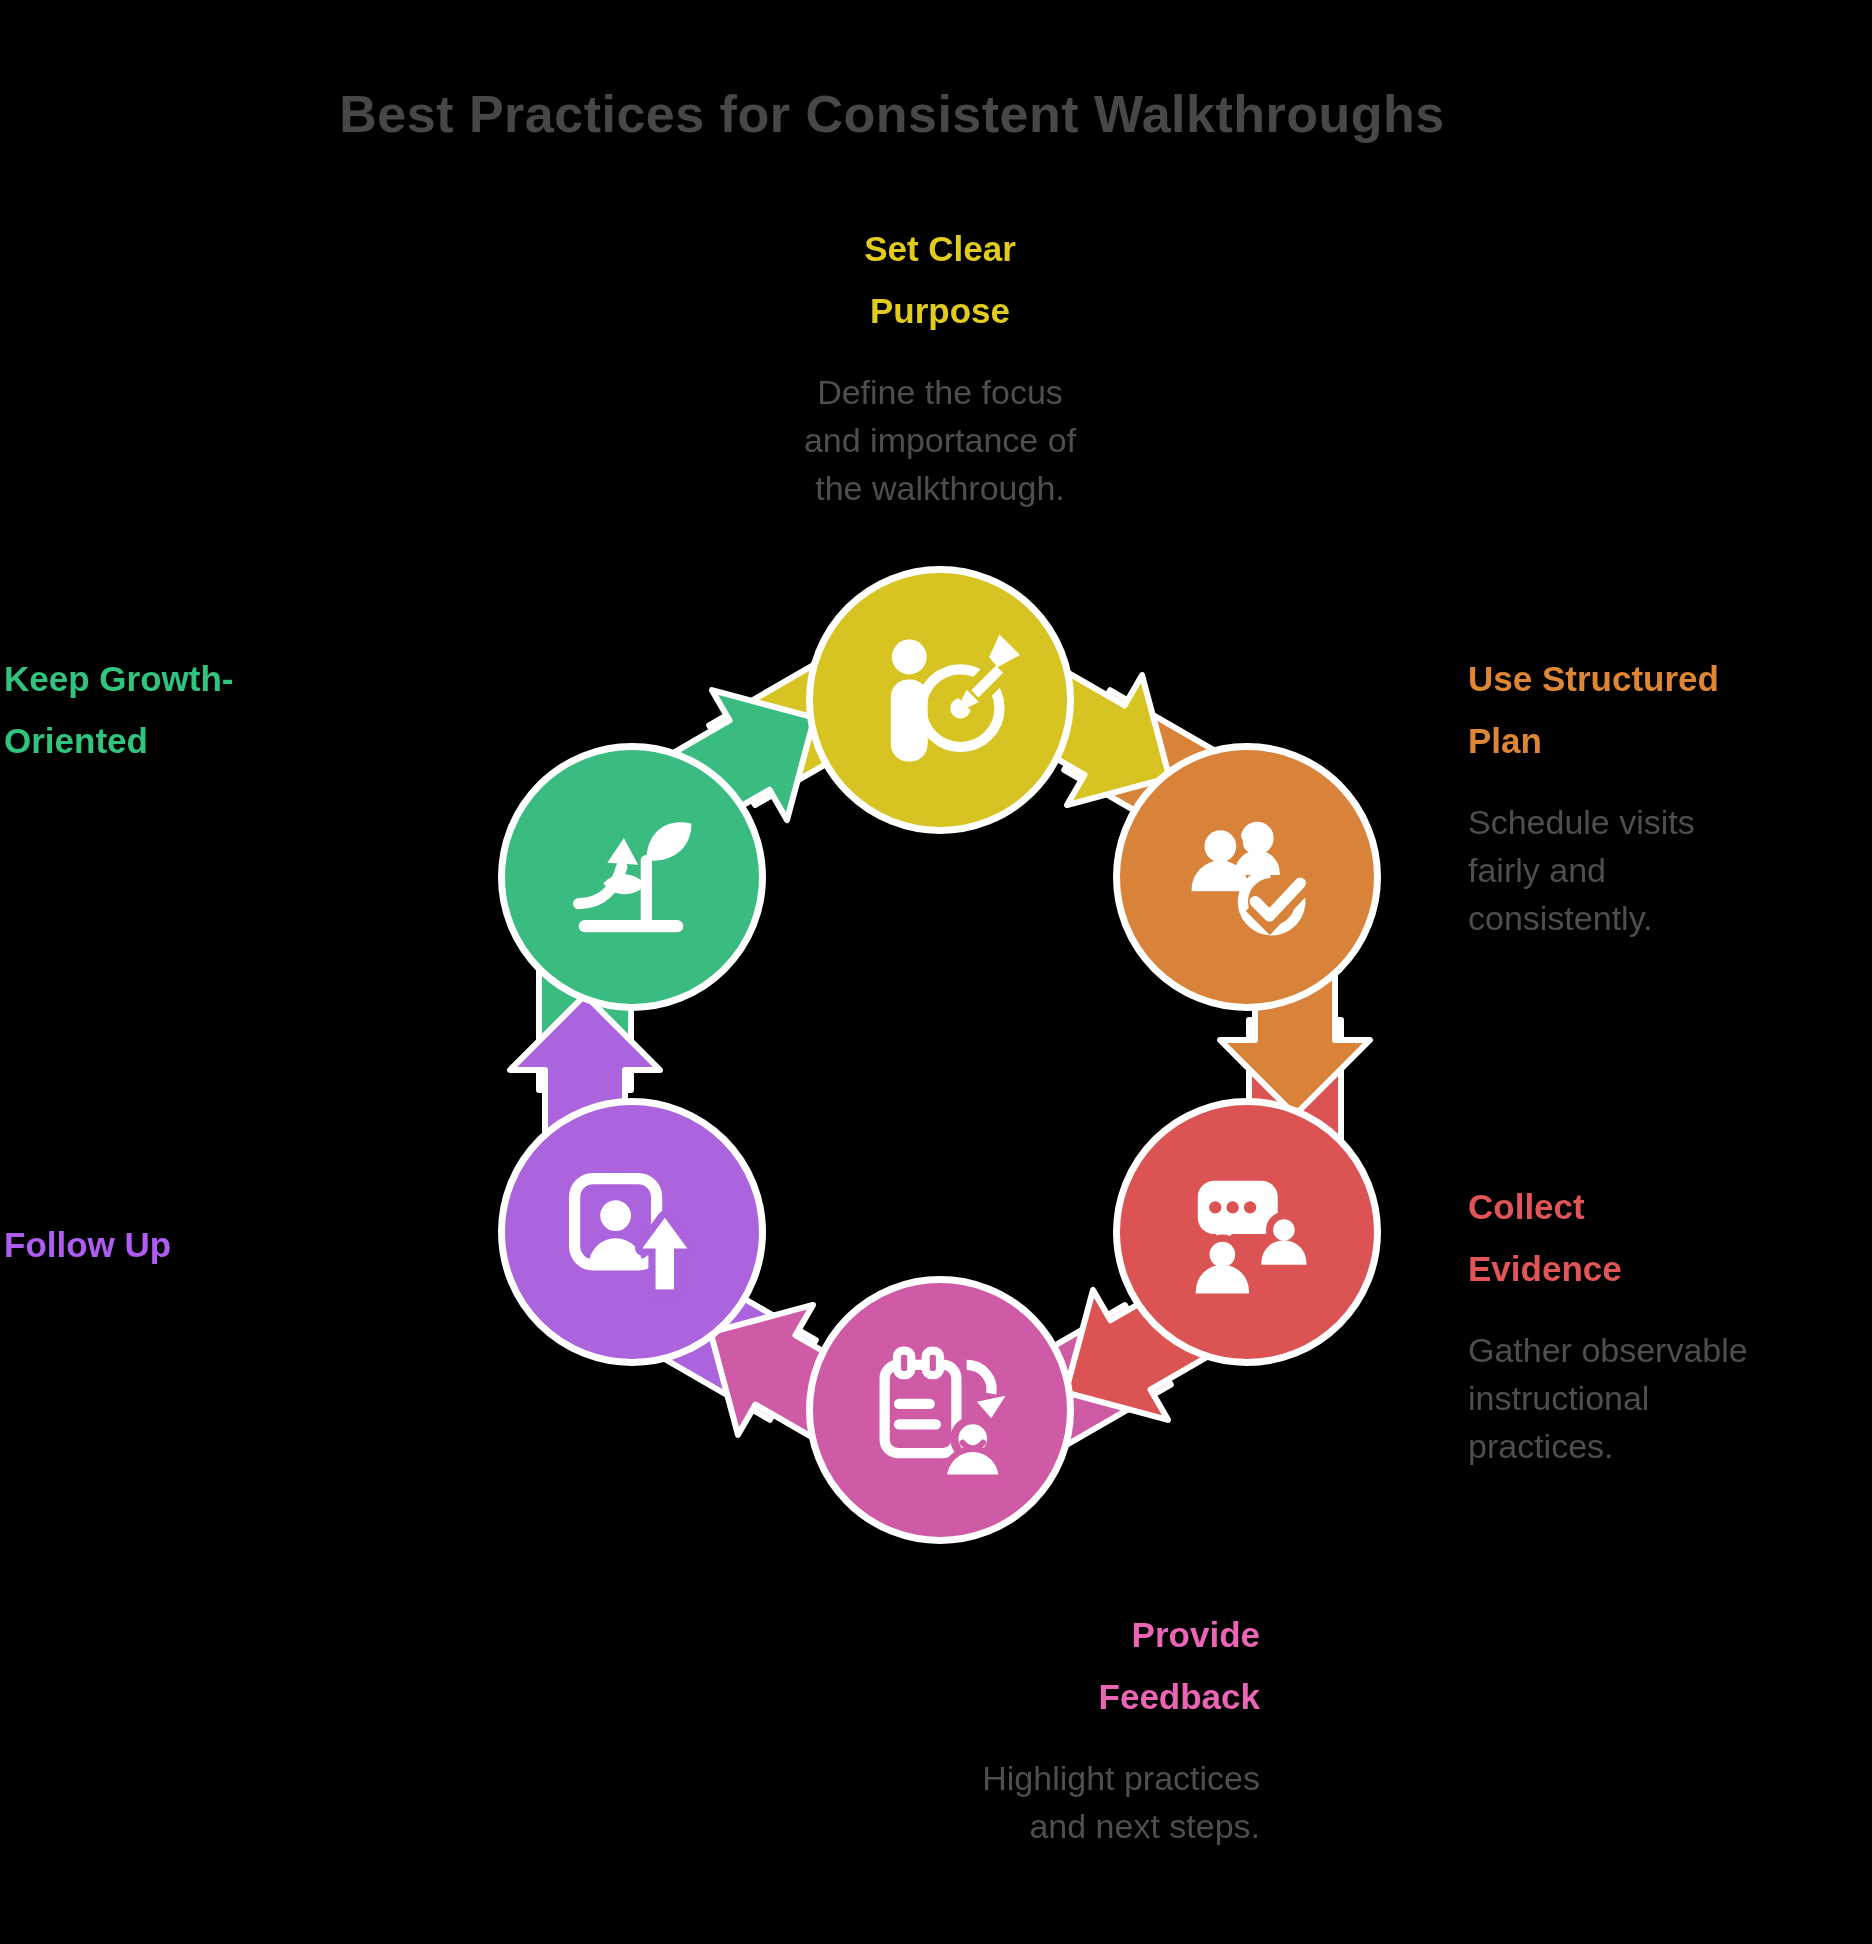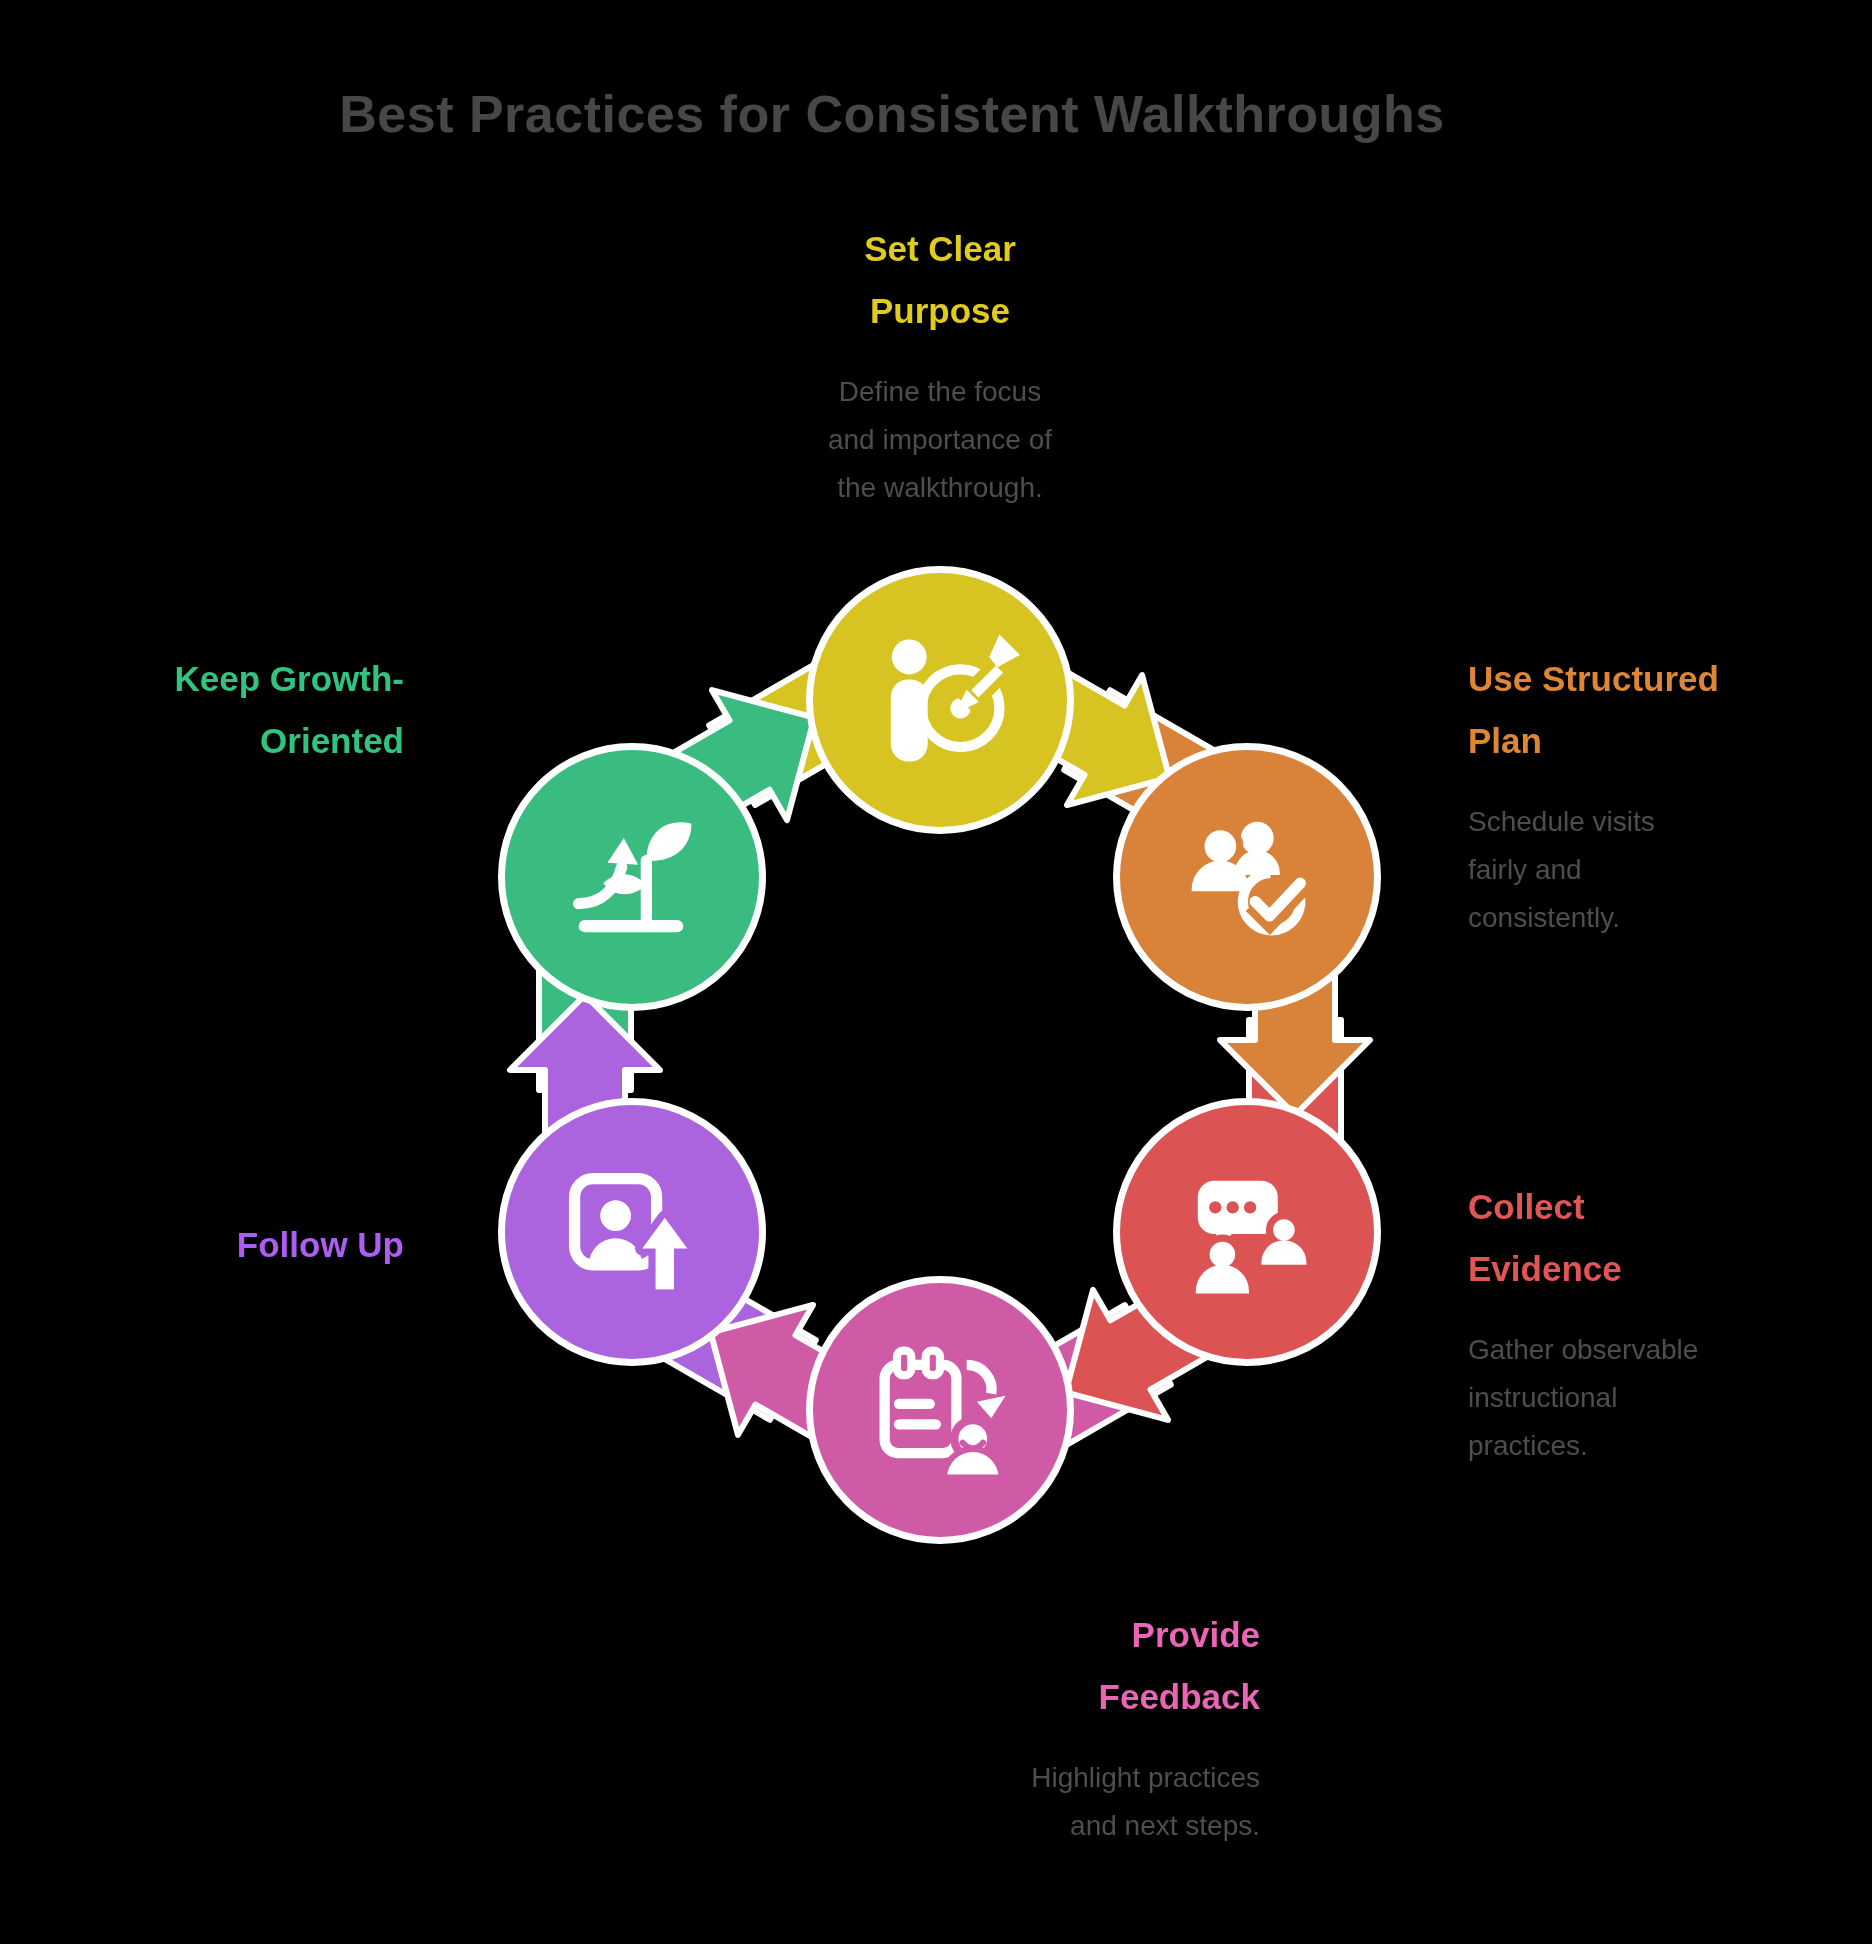--- a/index.html
+++ b/index.html
@@ -6,22 +6,22 @@
   .canvas{
     position:relative;width:1784px;height:1944px;background:#000;
     overflow:hidden;font-family:"Liberation Sans",sans-serif;
   }
   .page-title{
     position:absolute;top:84px;left:0;width:100%;text-align:center;
     font-size:52px;font-weight:bold;color:#474747;letter-spacing:.5px;
   }
   .tblock{position:absolute;z-index:3;}
   .stitle{font-size:35px;font-weight:bold;line-height:62px;white-space:pre-line;}
-  .sdesc{margin-top:26px;font-size:28px;line-height:48px;color:#4e4e4e;white-space:pre-line;}
-  .al-c{text-align:center}.al-l{text-align:left}.al-r{text-align:right}
+  .sdesc{margin-top:26px;font-size:34px;line-height:48px;color:#4e4e4e;white-space:pre-line;}
+  .al-c{text-align:center}.al-l{text-align:left}.al-r{text-align:left}
   .b0{left:620px;top:218px;width:640px;}
   .b1{left:1468px;top:648px;width:400px;}
   .b2{left:1468px;top:1176px;width:400px;}
   .b3{left:620px;top:1604px;width:640px;text-align:right;}
   .b4{left:4px;top:1186px;width:400px;margin-top:28px;}
   .b5{left:4px;top:648px;width:400px;}
   .tc-yellow{color:#e1cc1e}.tc-orange{color:#df8634}.tc-red{color:#e15556}
   .tc-pink{color:#eb64b6}.tc-purple{color:#ae5cf2}.tc-green{color:#31c47f}
   .node{
     position:absolute;z-index:2;width:268px;height:268px;border-radius:50%;

